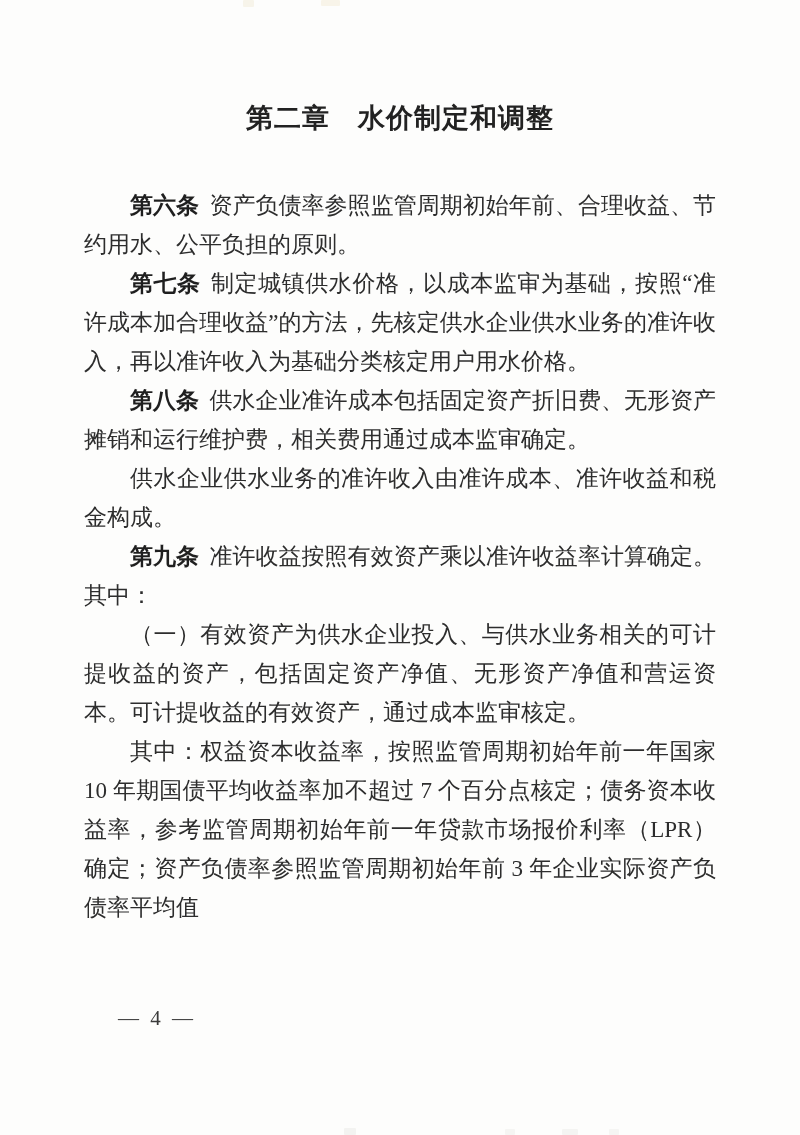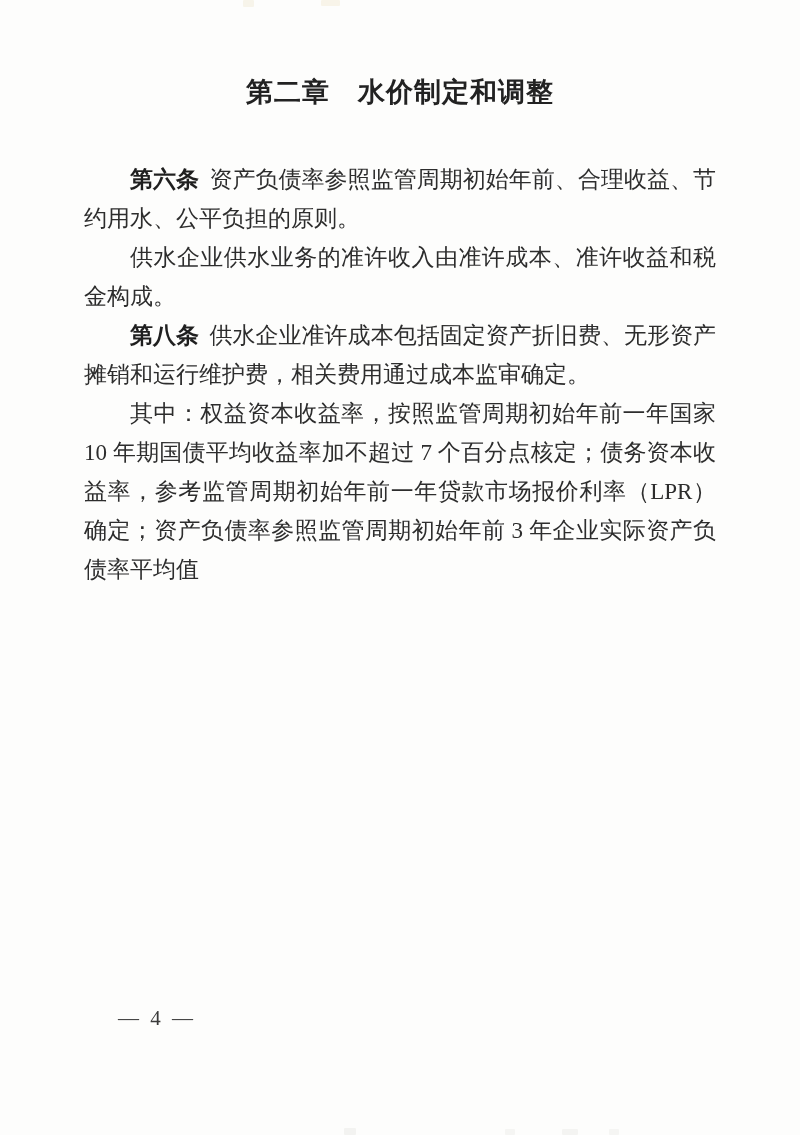--- a/index.html
+++ b/index.html
@@ -11,21 +11,21 @@
     height: 1135px;
     margin: 0 auto;
     background: #fdfdfc;
     overflow: hidden;
     font-family: "Liberation Serif", serif;
     color: #2d2d2d;
   }
 
   .doc-title {
     margin: 0;
-    padding-top: 74px;
+    padding-top: 100px;
     text-align: center;
     font-family: "Liberation Sans", sans-serif;
     font-size: 27px;
     font-weight: bold;
     letter-spacing: 1px;
     color: #222222;
   }
 
   .doc-body {
     margin: 50px 84px 0 84px;
@@ -75,26 +75,29 @@
 
   <div class="artifact artifact-top-1"></div>
   <div class="artifact artifact-top-2"></div>
 
   <h1 class="doc-title">第二章　水价制定和调整</h1>
 
   <div class="doc-body">
 
       <p class="para"><b class="art">第六条</b><span>资产负债率参照监管周期初始年前、合理收益、节约用水、公平负担的原则。</span></p>
 
+      <p class="para"><b class="art">第七条</b><span>制定城镇供水价格，以成本监审为基础，按照“准许成本加合理收益”的方法，先核定供水企业供水业务的准许收入，再以准许收入为基础分类核定用户用水价格。</span></p>
+
+      <p class="para"><b class="art">第八条</b><span>供水企业准许成本包括固定资产折旧费、无形资产摊销和运行维护费，相关费用通过成本监审确定。</span></p>
 
       <p class="para"><span>供水企业供水业务的准许收入由准许成本、准许收益和税金构成。</span></p>
 
-      <p class="para"><b class="art">第八条</b><span>供水企业准许成本包括固定资产折旧费、无形资产摊销和运行维护费，相关费用通过成本监审确定。</span></p>
+      <p class="para"><b class="art">第九条</b><span>准许收益按照有效资产乘以准许收益率计算确定。其中：</span></p>
 
-
+      <p class="para"><span>（一）有效资产为供水企业投入、与供水业务相关的可计提收益的资产，包括固定资产净值、无形资产净值和营运资本。可计提收益的有效资产，通过成本监审核定。</span></p>
 
 
       <p class="para"><span>其中：权益资本收益率，按照监管周期初始年前一年国家 10 年期国债平均收益率加不超过 7 个百分点核定；债务资本收益率，参考监管周期初始年前一年贷款市场报价利率（LPR）确定；资产负债率参照监管周期初始年前 3 年企业实际资产负债率平均值</span></p>
     </div>
 
   <div class="page-number">— 4 —</div>
 
   <div class="artifact artifact-bot-1"></div>
   <div class="artifact artifact-bot-2"></div>
   <div class="artifact artifact-bot-3"></div>

